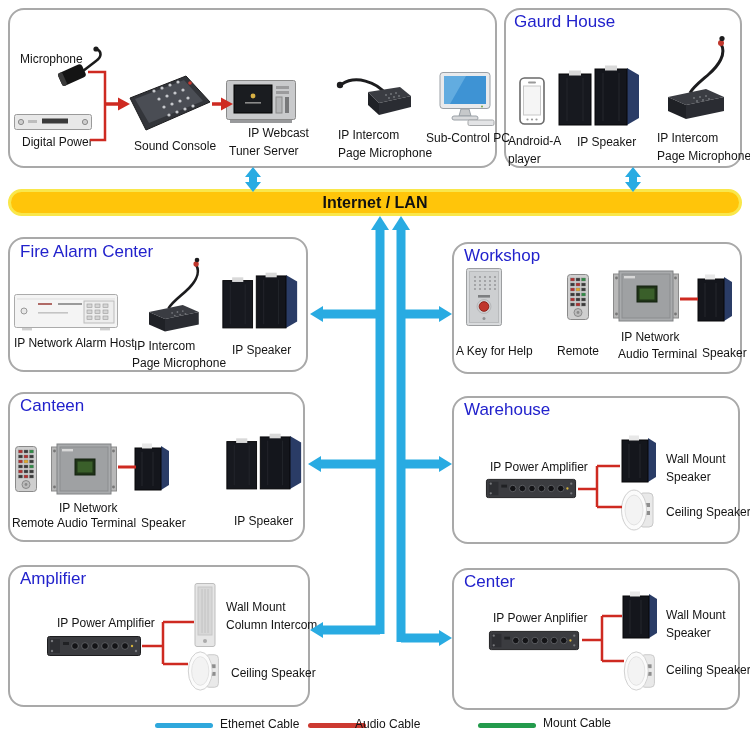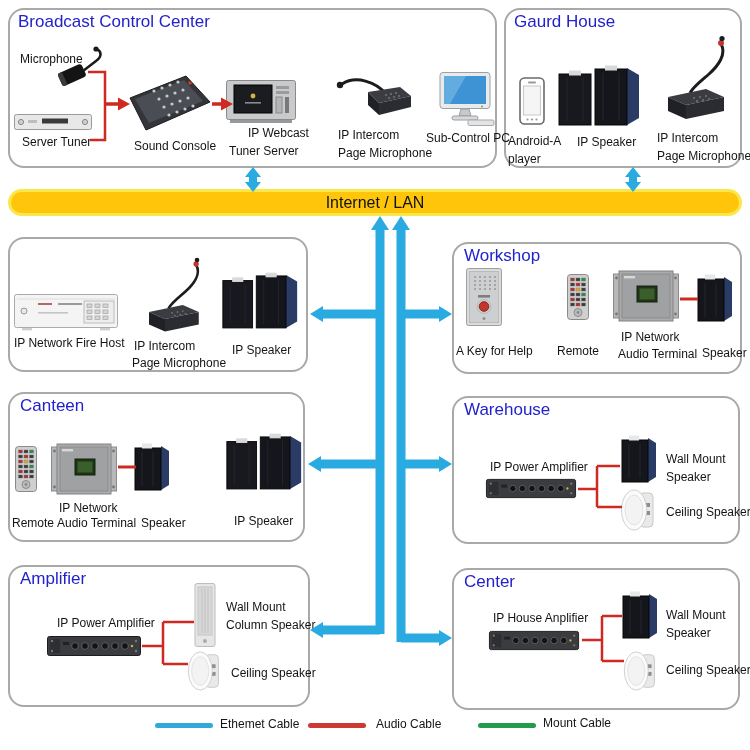--- a/index.html
+++ b/index.html
@@ -6,21 +6,21 @@
   .canvas{position:relative;width:750px;height:750px;background:#fff;
           font-family:"Liberation Sans",sans-serif;overflow:hidden;}
   .panel{position:absolute;border:2px solid #A9A9A9;border-radius:16px;
          background:#fff;box-sizing:border-box;z-index:1;}
   .ttl{position:absolute;font-size:17px;color:#2222CC;white-space:nowrap;z-index:2;}
   .lbl{position:absolute;font-size:12px;color:#141414;white-space:nowrap;z-index:2;}
   .dev{position:absolute;z-index:2;}
   .banner{position:absolute;left:8px;top:189px;width:734px;height:27px;
           background:#FFC50A;border:3px solid #F9E74B;border-radius:15px;
           box-sizing:border-box;display:flex;align-items:center;justify-content:center;
-          font-weight:normal;font-size:16px;color:#111;z-index:1;}
+          font-weight:bold;font-size:16px;color:#111;z-index:1;}
   .overlay{position:absolute;left:0;top:0;width:750px;height:750px;
            pointer-events:none;z-index:4;}
   .legend-line{position:absolute;height:5px;border-radius:2.5px;z-index:2;}
   .defs{position:absolute;width:0;height:0;overflow:hidden;}
 </style>
 </head>
 <body>
 
 <div class="canvas">
 
@@ -273,36 +273,36 @@
   <div class="panel" style="left:452px;top:242px;width:290px;height:132px"></div>
   <div class="panel" style="left:8px;top:392px;width:297px;height:150px"></div>
   <div class="panel" style="left:452px;top:396px;width:288px;height:148px"></div>
   <div class="panel" style="left:8px;top:565px;width:302px;height:142px"></div>
   <div class="panel" style="left:452px;top:568px;width:288px;height:142px"></div>
 
   <div class="banner">
     <span>Internet / LAN</span>
   </div>
 
-  <div class="ttl" style="left:18px;top:12px">Broadcast Control Center</div>
   <div class="ttl" style="left:514px;top:12px">Gaurd House</div>
+  <div class="ttl" style="left:20px;top:242px">Fire Alarm Center</div>
   <div class="ttl" style="left:464px;top:246px">Workshop</div>
   <div class="ttl" style="left:20px;top:396px">Canteen</div>
   <div class="ttl" style="left:464px;top:400px">Warehouse</div>
   <div class="ttl" style="left:20px;top:569px">Amplifier</div>
   <div class="ttl" style="left:464px;top:572px">Center</div>
 
   <svg class="dev" style="left:56px;top:44px" width="48" height="44">
       <use href="#sym-goose-mic"></use>
     </svg>
   <div class="lbl" style="left:20px;top:52px">Microphone</div>
   <svg class="dev" style="left:14px;top:112px" width="78" height="20">
       <use href="#sym-tuner"></use>
     </svg>
-  <div class="lbl" style="left:22px;top:135px">Server Tuner</div>
+  <div class="lbl" style="left:22px;top:135px">Digital Power</div>
   <svg class="dev" style="left:124px;top:72px" width="88" height="60">
       <use href="#sym-console"></use>
     </svg>
   <div class="lbl" style="left:134px;top:139px">Sound Console</div>
   <svg class="dev" style="left:226px;top:80px" width="70" height="44">
       <use href="#sym-server"></use>
     </svg>
   <div class="lbl" style="left:248px;top:126px">IP Webcast</div>
   <div class="lbl" style="left:229px;top:144px">Tuner Server</div>
   <svg class="dev" style="left:328px;top:62px" width="84" height="58">
@@ -326,21 +326,21 @@
   <div class="lbl" style="left:577px;top:135px">IP Speaker</div>
   <svg class="dev" style="left:660px;top:34px" width="70" height="90">
       <use href="#sym-desk-mic-tall"></use>
     </svg>
   <div class="lbl" style="left:657px;top:131px">IP Intercom</div>
   <div class="lbl" style="left:657px;top:149px">Page Microphone</div>
 
   <svg class="dev" style="left:14px;top:290px" width="104" height="42">
       <use href="#sym-alarm-host"></use>
     </svg>
-  <div class="lbl" style="left:14px;top:336px">IP Network Fire Host</div>
+  <div class="lbl" style="left:14px;top:336px">IP Network Alarm Host</div>
   <svg class="dev" style="left:138px;top:256px" width="70" height="80">
       <use href="#sym-desk-mic-tall"></use>
     </svg>
   <div class="lbl" style="left:134px;top:339px">IP Intercom</div>
   <div class="lbl" style="left:132px;top:356px">Page Microphone</div>
   <svg class="dev" style="left:221px;top:270px" width="78" height="62">
       <use href="#sym-speaker-pair"></use>
     </svg>
   <div class="lbl" style="left:232px;top:343px">IP Speaker</div>
 
@@ -395,30 +395,30 @@
   <div class="lbl" style="left:666px;top:505px">Ceiling Speaker</div>
 
   <svg class="dev" style="left:47px;top:634px" width="94" height="24">
       <use href="#sym-amp"></use>
     </svg>
   <div class="lbl" style="left:57px;top:616px">IP Power Amplifier</div>
   <svg class="dev" style="left:194px;top:583px" width="22" height="64">
       <use href="#sym-column"></use>
     </svg>
   <div class="lbl" style="left:226px;top:600px">Wall Mount</div>
-  <div class="lbl" style="left:226px;top:618px">Column Speaker</div>
+  <div class="lbl" style="left:226px;top:618px">Column Intercom</div>
   <svg class="dev" style="left:187px;top:649px" width="38" height="44">
       <use href="#sym-ceiling"></use>
     </svg>
   <div class="lbl" style="left:231px;top:666px">Ceiling Speaker</div>
 
   <svg class="dev" style="left:487px;top:629px" width="94" height="23">
       <use href="#sym-amp"></use>
     </svg>
-  <div class="lbl" style="left:493px;top:611px">IP House Anplifier</div>
+  <div class="lbl" style="left:493px;top:611px">IP Power Anplifier</div>
   <svg class="dev" style="left:621px;top:591px" width="38" height="48">
       <use href="#sym-speaker-single"></use>
     </svg>
   <div class="lbl" style="left:666px;top:608px">Wall Mount</div>
   <div class="lbl" style="left:666px;top:626px">Speaker</div>
   <svg class="dev" style="left:623px;top:649px" width="38" height="44">
       <use href="#sym-ceiling"></use>
     </svg>
   <div class="lbl" style="left:666px;top:663px">Ceiling Speaker</div>
 
@@ -457,17 +457,17 @@
     </g>
     <g fill="#CE2A21">
       <polygon points="130,104 118,97.5 118,110.5"></polygon>
       <polygon points="233,104 221,97.5 221,110.5"></polygon>
     </g>
   </svg>
 
   <div class="legend-line" style="left:155px;top:723px;width:58px;background:#2FA8DC"></div>
   <div class="lbl" style="left:220px;top:717px">Ethemet Cable</div>
   <div class="legend-line" style="left:308px;top:723px;width:58px;background:#CC3A31"></div>
-  <div class="lbl" style="left:376px;top:717px">Audio Cable</div>
+  <div class="lbl" style="left:355px;top:717px">Audio Cable</div>
   <div class="legend-line" style="left:478px;top:723px;width:58px;background:#239B4C"></div>
   <div class="lbl" style="left:543px;top:716px">Mount Cable</div>
 
 </div>
 
 </body></html>

